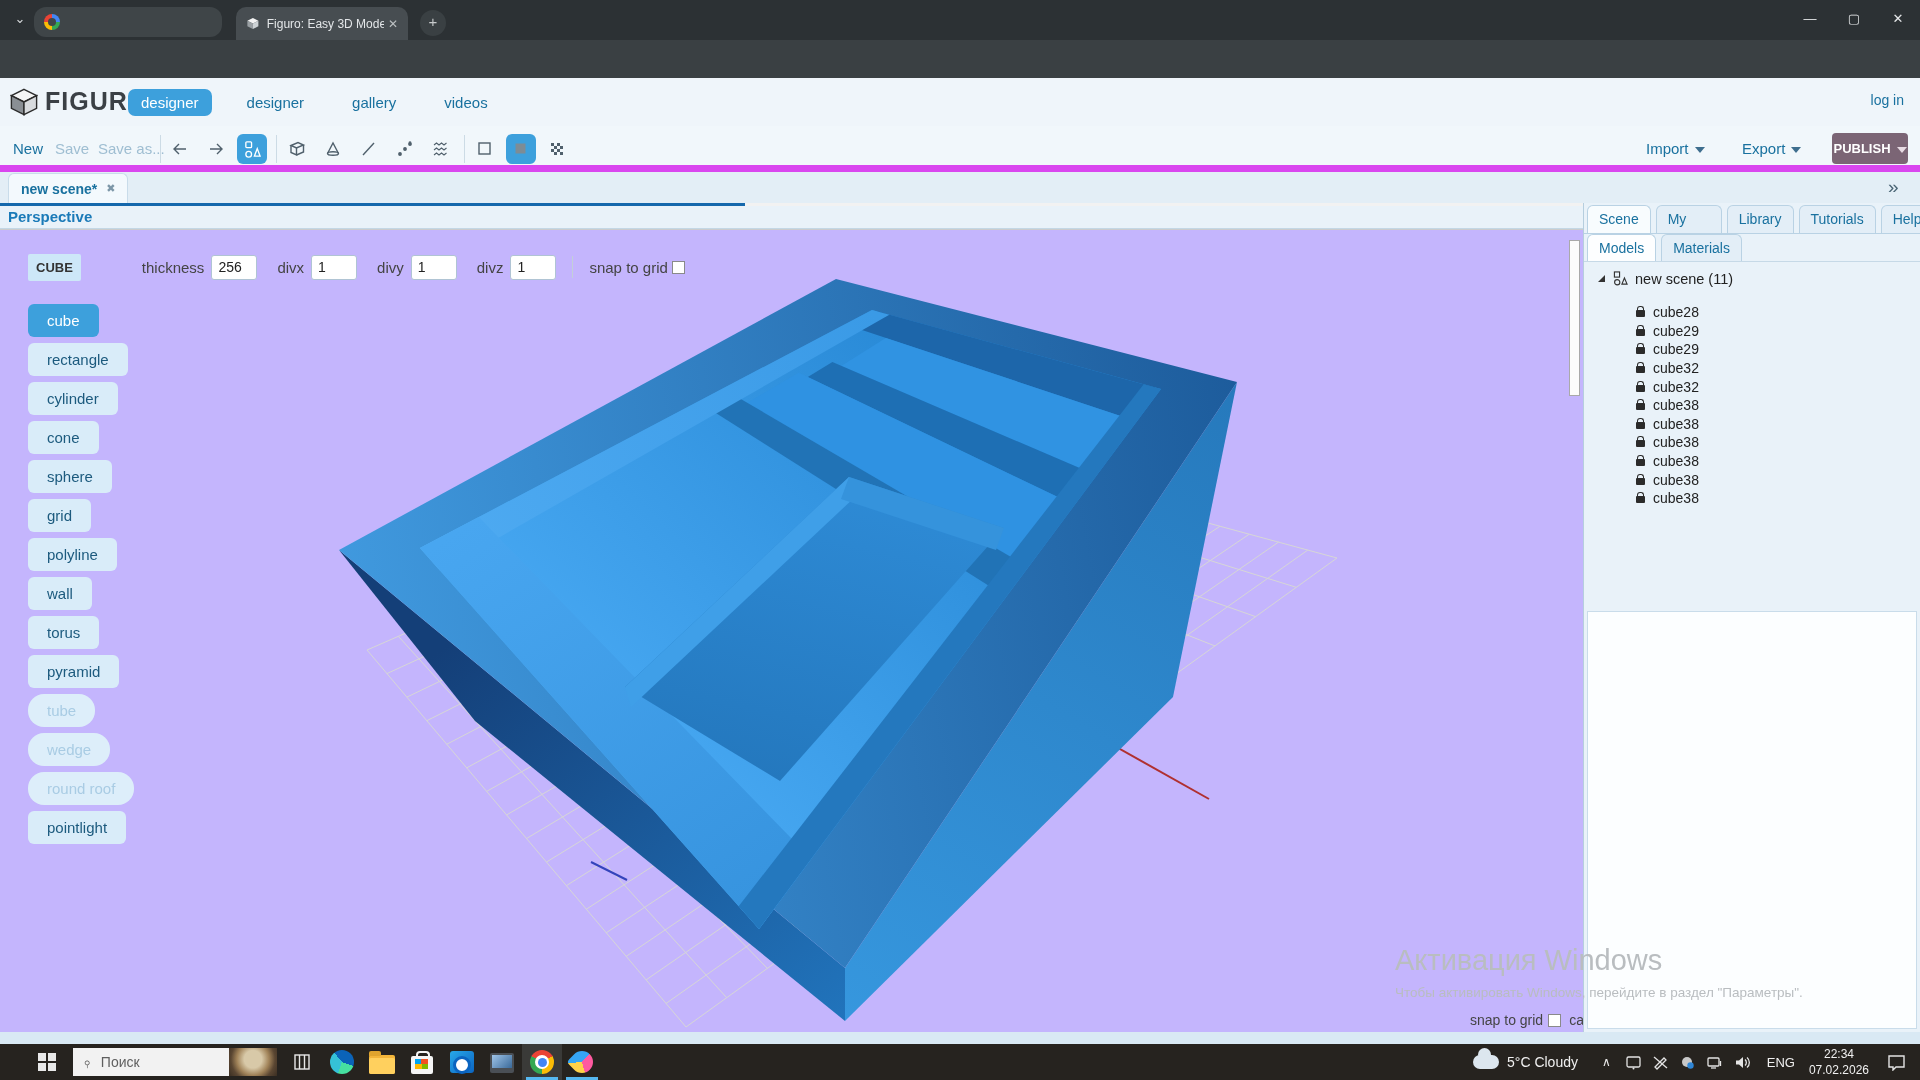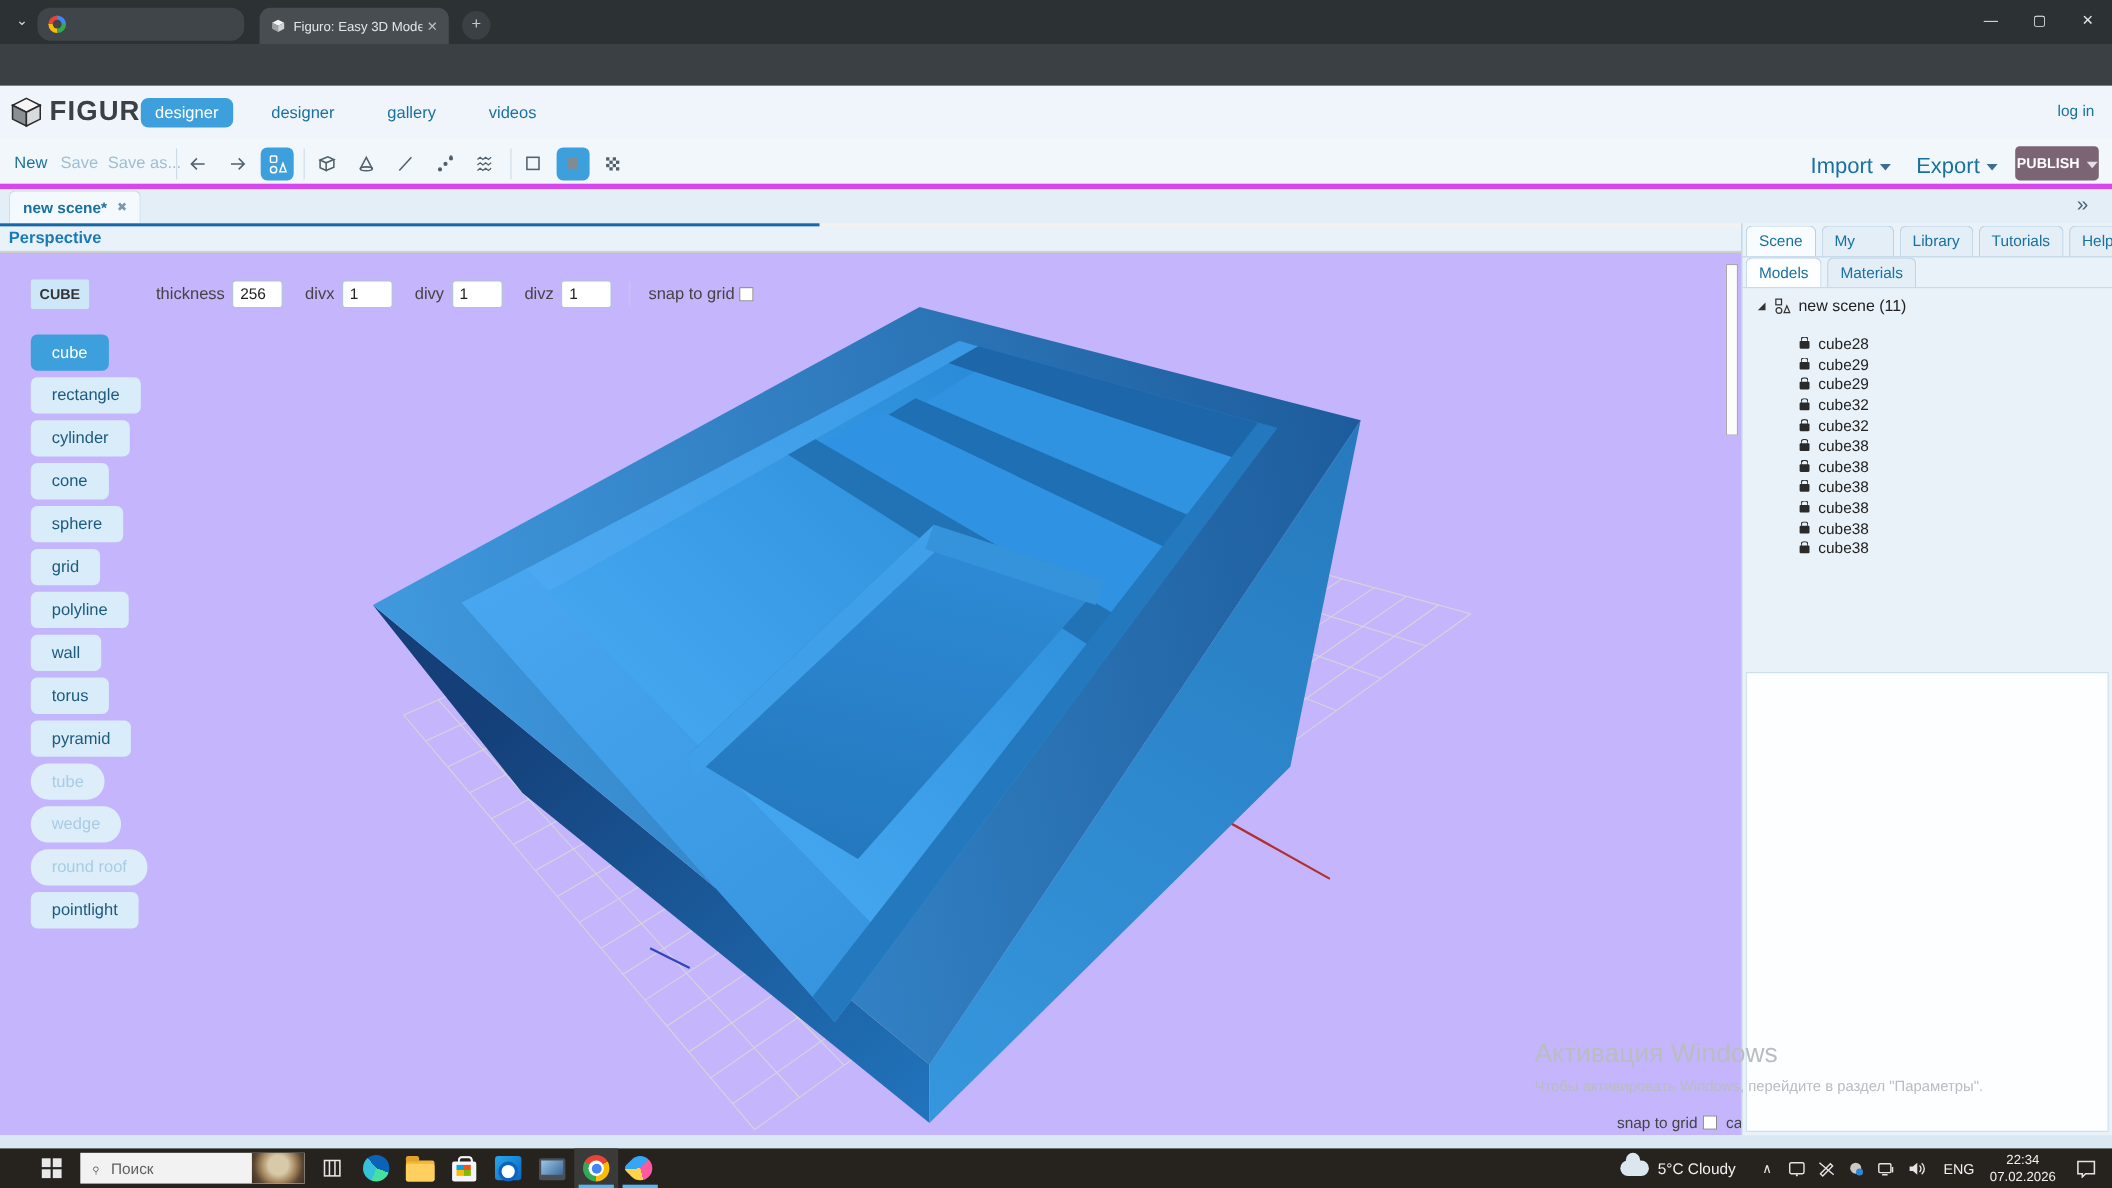--- a/index.html
+++ b/index.html
@@ -32,29 +32,29 @@
   
   .fheader { position:absolute; left:0; top:78px; width:1920px; height:48px; background:#eff5fa; }
   .brand { position:absolute; left:10px; top:9px; display:flex; align-items:center; }
   .brandname { font-size:25px; font-weight:bold; letter-spacing:1px; color:#3b4045; margin-left:7px; }
   .fnav { position:absolute; left:128px; top:9px; display:flex; gap:22px; align-items:center; height:30px; }
   .fnav .nav-item { font-size:15px; color:#19719f; padding:5px 13px; border-radius:7px; }
   .fnav .nav-active { background:#3da0dc; color:#fff; }
   .login { position:absolute; right:16px; top:14px; font-size:14px; color:#19719f; }
 
   
-  .ftoolbar { position:absolute; left:0; top:126px; width:1920px; height:46px; background:#f1f7fb; border-bottom:5px solid #d946ef; }
+  .ftoolbar { position:absolute; left:0; top:126px; width:1920px; height:46px; background:#f1f7fb; border-bottom:7px solid #d946ef; }
   .tbtxt { position:absolute; top:14px; font-size:15px; }
   .tb-enabled { color:#19719f; } .tb-disabled { color:#9fbed2; }
   .tsep { position:absolute; top:9px; width:1px; height:28px; background:#ccdbe5; }
   .ticon { position:absolute; top:8px; width:30px; height:30px; border-radius:6px; display:flex; align-items:center; justify-content:center; }
   .ticon.active { background:#3da0dc; }
   .ticon svg { stroke:#50606c; fill:none; stroke-width:1.4; }
   .ticon.active svg { stroke:#fff; }
-  .trright { position:absolute; top:14px; font-size:20px; color:#19719f; }
+  .trright { position:absolute; top:14px; font-size:15px; color:#19719f; }
   .caret { display:inline-block; width:0; height:0; border-left:5px solid transparent; border-right:5px solid transparent; border-top:6px solid #3e6e8e; margin-left:6px; vertical-align:middle; }
   .publish { position:absolute; left:1832px; top:7px; width:76px; height:31px; background:#7b6575; border-radius:4px; color:#fff; font-size:13px; font-weight:bold; text-align:center; line-height:31px; }
   .publish .caret { border-top-color:#e8dce4; }
 
   
   .tabstrip { position:absolute; left:0; top:172px; width:1920px; height:31px; background:#e3eef6; }
   .doctab { position:absolute; left:8px; top:1px; height:30px; background:#f3f9fd; border:1px solid #c9dcea; border-bottom:none; border-radius:6px 6px 0 0; display:flex; align-items:center; padding:0 12px; }
   .doctab .dlabel { font-size:14px; color:#19719f; font-weight:bold; }
   .doctab .dclose { font-size:11px; color:#7d97a8; margin-left:9px; }
   .blueline { position:absolute; left:0; top:203px; width:745px; height:3px; background:#1568ac; }
@@ -108,21 +108,21 @@
 
   .props-header { position:absolute; left:0px; top:382px; width:337px; height:26px; border-bottom:1px solid #c2d8e8; }
   .props-header span { font-size:14px; font-weight:bold; color:#1a7ab8; margin-left:8px; line-height:25px; display:inline-block; }
   .props-chevron { position:absolute; right:8px; top:7px; }
   .props-box { position:absolute; left:3px; top:408px; width:330px; height:418px; background:#fcfeff; border:1px solid #c9dcea; }
 
   .vscroll { position:absolute; left:1569px; top:240px; width:11px; height:156px; background:#fcfcfc; border:1px solid #a9a9a9; }
 
   
   .watermark { position:absolute; left:1395px; top:944px; z-index:40; pointer-events:none; }
-  .watermark .w1 { font-size:24px; color:#b9bdc0; }
+  .watermark .w1 { font-size:29px; color:#b9bdc0; }
   .watermark .w2 { font-size:13.5px; color:#b9bdc0; margin-top:8px; }
 
   
   .bstrip { position:absolute; left:0; top:1032px; width:1920px; height:12px; background:#d9e9f4; }
   .taskbar { position:absolute; left:0; top:1044px; width:1920px; height:36px; background:#26231f; z-index:60; }
   .startbtn { position:absolute; left:38px; top:9px; width:18px; height:18px; display:grid; grid-template-columns:8px 8px; grid-template-rows:8px 8px; gap:2px; }
   .startbtn i { background:#e8e8e8; display:block; }
   .searchbox { position:absolute; left:73px; top:4px; width:204px; height:28px; background:#f2f2f2; display:flex; align-items:center; overflow:hidden; }
   .searchbox .mag { font-size:14px; color:#555; margin-left:10px; transform:rotate(-45deg); }
   .searchbox .ph { font-size:14px; color:#5f5f5f; margin-left:10px; flex:1; }

